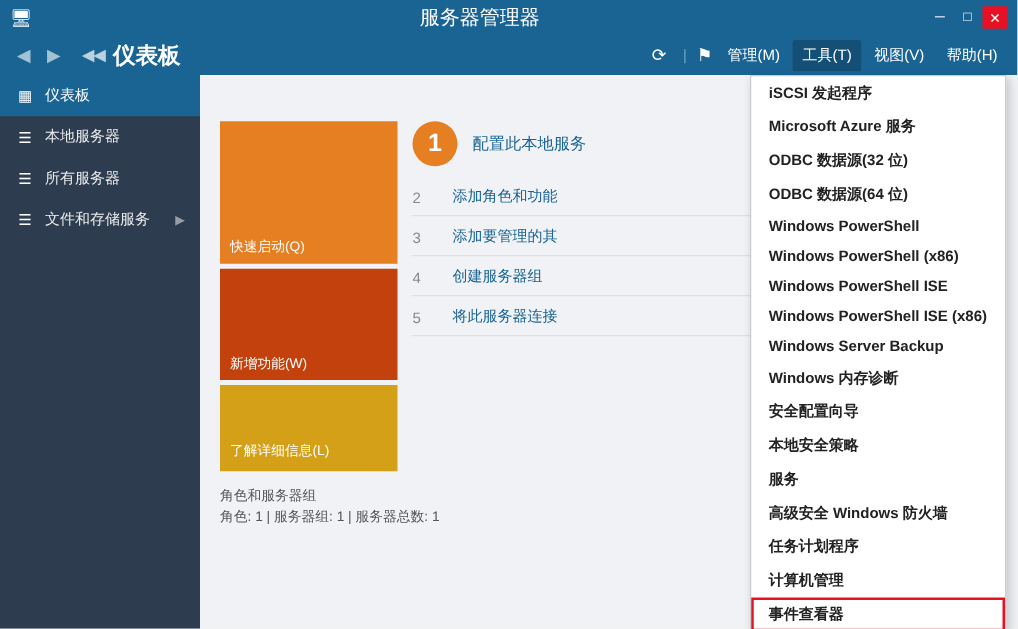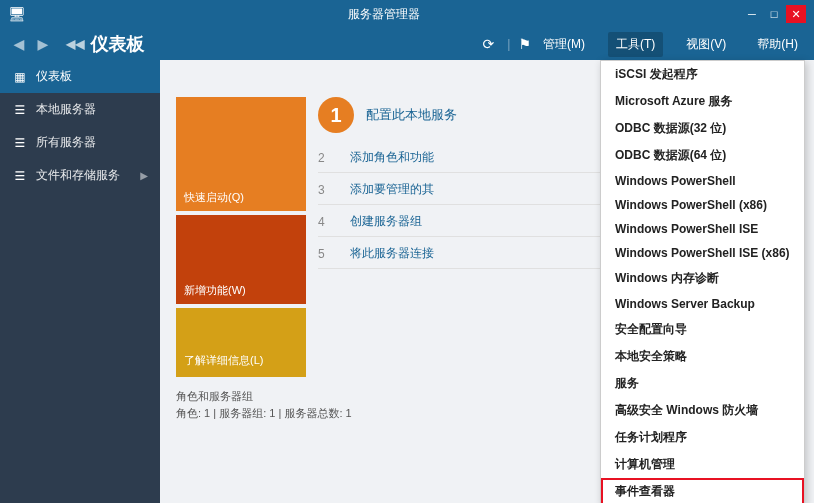--- a/index.html
+++ b/index.html
@@ -18,21 +18,21 @@
       height: 28px;
       display: flex;
       align-items: center;
       justify-content: space-between;
       padding: 0 8px;
       color: white;
     }
     .titlebar-title {
       flex: 1;
       text-align: center;
-      font-size: 12px;
+      font-size: 16px;
     }
     .titlebar-left {
       display: flex;
       align-items: center;
       gap: 4px;
     }
     .titlebar-controls {
       display: flex;
       gap: 2px;
     }
@@ -98,21 +98,21 @@
       font-size: 14px;
       display: flex;
       align-items: center;
       justify-content: center;
     }
 
     
     .top-menu {
       display: flex;
       align-items: center;
-      gap: 15px;
+      gap: 2px;
     }
     .top-menu-item {
       padding: 4px 8px;
       color: white;
       cursor: pointer;
       border-radius: 2px;
       font-size: 12px;
     }
     .top-menu-item.active {
       background: rgba(0,0,0,0.2);
@@ -175,21 +175,21 @@
     
     .welcome-area {
       display: flex;
       gap: 12px;
       height: 280px;
     }
     .tiles-column {
       display: flex;
       flex-direction: column;
       gap: 4px;
-      width: 130px;
+      width: 142px;
       flex-shrink: 0;
     }
     .tile-orange-main {
       background: #e67e22;
       flex: 2;
       display: flex;
       align-items: flex-end;
       padding: 6px 8px;
       color: white;
       font-size: 11px;
@@ -410,22 +410,22 @@
 
 <div class="dropdown-overlay" id="tools-dropdown">
 <div class="dropdown-item">iSCSI 发起程序</div>
     <div class="dropdown-item">Microsoft Azure 服务</div>
     <div class="dropdown-item">ODBC 数据源(32 位)</div>
     <div class="dropdown-item">ODBC 数据源(64 位)</div>
     <div class="dropdown-item">Windows PowerShell</div>
     <div class="dropdown-item">Windows PowerShell (x86)</div>
     <div class="dropdown-item">Windows PowerShell ISE</div>
     <div class="dropdown-item">Windows PowerShell ISE (x86)</div>
+    <div class="dropdown-item">Windows Server Backup</div>
     <div class="dropdown-item">Windows 内存诊断</div>
-    <div class="dropdown-item">Windows Server Backup</div>
     <div class="dropdown-item">安全配置向导</div>
     <div class="dropdown-item">本地安全策略</div>
     <div class="dropdown-item">服务</div>
     <div class="dropdown-item">高级安全 Windows 防火墙</div>
     <div class="dropdown-item">任务计划程序</div>
     <div class="dropdown-item">计算机管理</div>
     <div class="dropdown-item highlighted">事件查看器</div>
   </div>
 
 </body></html>

